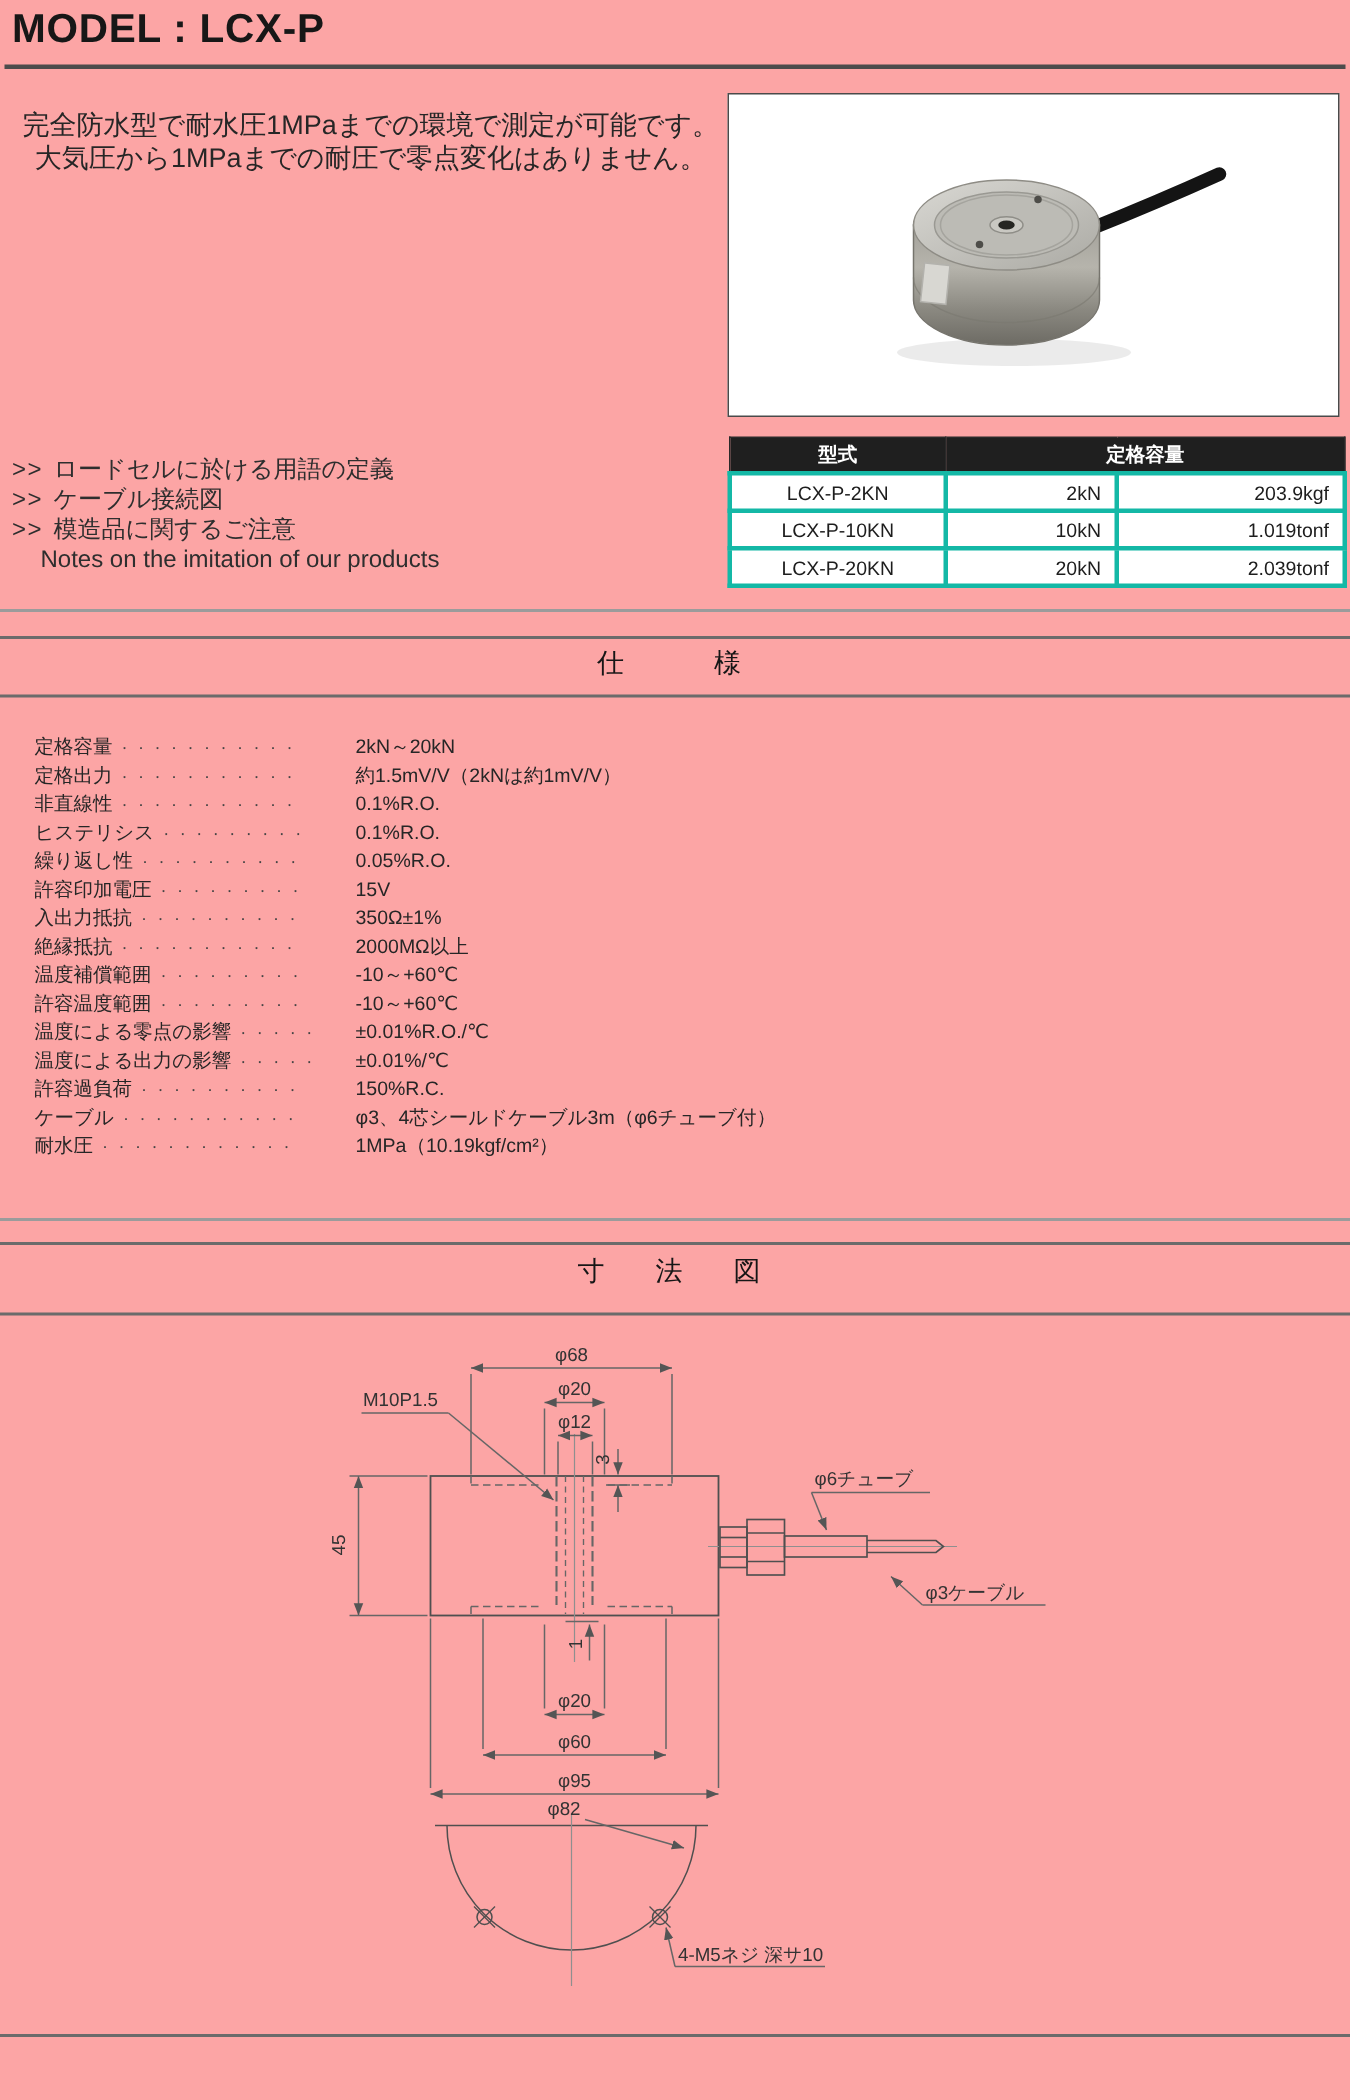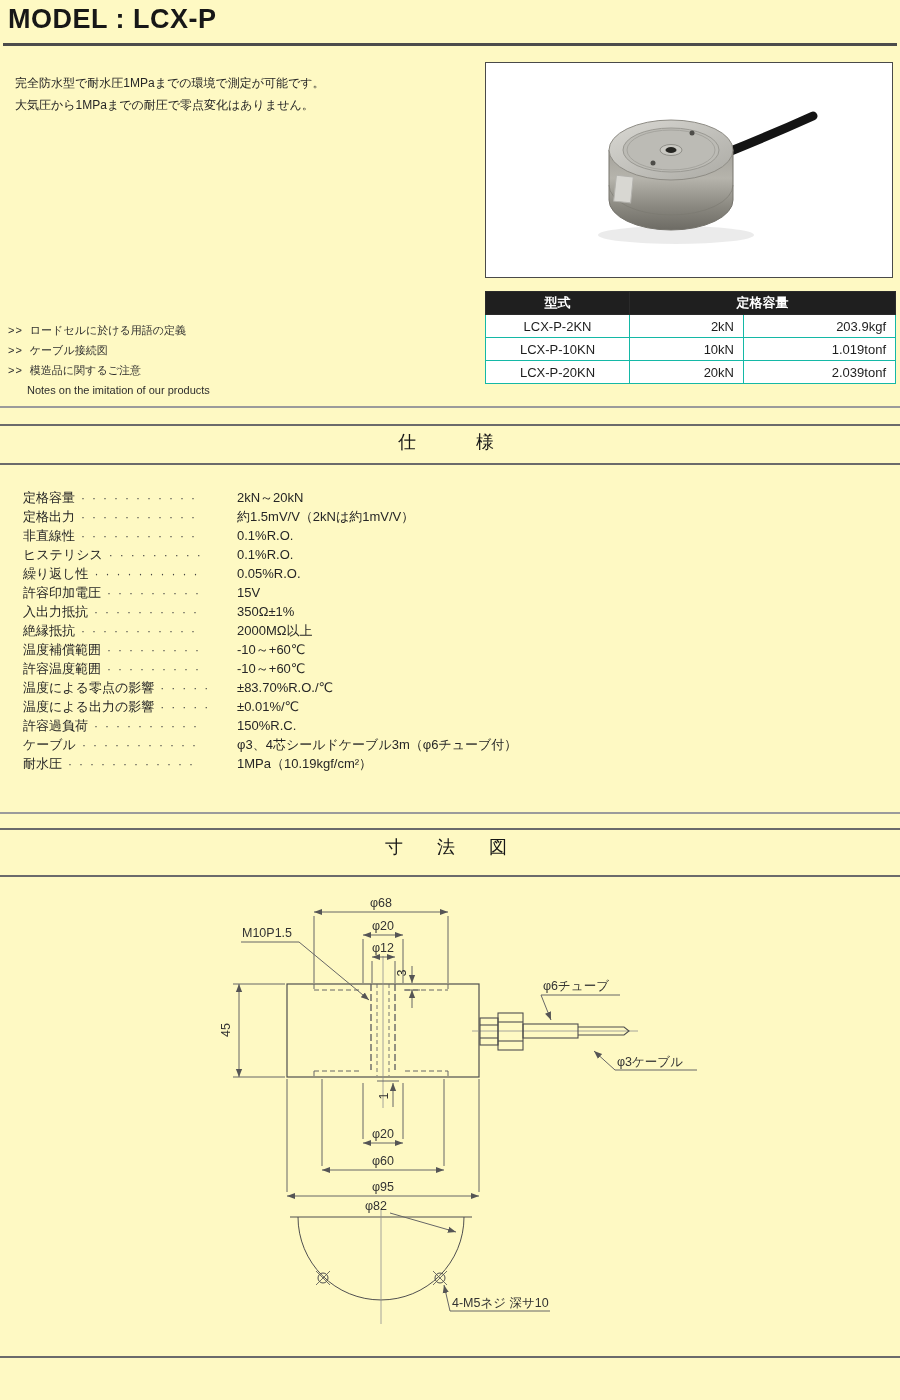--- a/index.html
+++ b/index.html
@@ -1,37 +1,37 @@
 <!DOCTYPE html>
 <html><head>
 <meta charset="utf-8">
 <style>
   html,body{margin:0;padding:0;background:#fff;}
   .page{
-    position:relative;width:900px;height:1400px;background:#fef9c3;overflow:hidden;
+    position:relative;width:900px;height:1400px;background:#fca5a5;overflow:hidden;
     font-family:"Liberation Sans","DejaVu Sans",sans-serif;color:#2b2b2b;
   }
   
   .h1{position:absolute;left:8px;top:4px;font-size:27px;font-weight:bold;color:#171717;letter-spacing:0.5px;}
   .title-rule{position:absolute;left:3px;right:3px;top:43px;height:3px;background:#4c4c4c;}
   
-  .desc{position:absolute;left:15px;top:72px;font-size:12px;line-height:22px;color:#262626;}
+  .desc{position:absolute;left:15px;top:72px;font-size:18px;line-height:22px;color:#262626;text-align:center;}
   
   .photo{position:absolute;left:485px;top:62px;width:406px;height:214px;border:1px solid #4a4a4a;background:#fff;}
   
-  .links{position:absolute;left:8px;top:320px;font-size:11px;line-height:20px;color:#2e2e2e;}
+  .links{position:absolute;left:8px;top:304px;font-size:16px;line-height:20px;color:#2e2e2e;}
   .link-row{white-space:nowrap;}
   .link-row .arr{color:#2e2e2e;letter-spacing:1px;}
   .link-row a{color:#2e2e2e;text-decoration:none;margin-left:7px;cursor:pointer;}
   .link-note{margin-left:19px;color:#2e2e2e;}
   
   table.cap{position:absolute;left:485px;top:291px;width:410px;border-collapse:collapse;font-size:13px;table-layout:fixed;}
   table.cap th{background:#1f1f1f;color:#fff;font-weight:bold;height:22px;border:1px solid #2a2a2a;padding:0;}
   table.cap th.cap-th{border-left:1px solid #8f8f8f;}
-  table.cap td{border:1px solid #14b8a6;height:22px;padding:0 9px;color:#1d1d1d;background:#fff;}
+  table.cap td{border:3px solid #14b8a6;height:22px;padding:0 9px;color:#1d1d1d;background:#fff;}
   td.c1{text-align:center;padding:0;}
   td.c2,td.c3{text-align:right;}
   
   .rule{position:absolute;left:0;right:0;height:2px;}
   .rule.light{background:#9b9b9b;}
   .rule.dark{background:#6b6b6b;}
   .sec-title{position:absolute;left:0;right:0;text-align:center;font-size:18px;color:#161616;letter-spacing:8px;}
   
   .specs{position:absolute;left:23px;top:488px;font-size:13px;line-height:19px;color:#262626;}
   .spec-row{white-space:nowrap;height:19px;display:flex;align-items:baseline;}
@@ -172,21 +172,21 @@
     <div class="spec-row">
         <span class="spec-left"><span>温度補償範囲</span><span class="dots">·········</span></span>
         <span class="spec-value">-10～+60℃</span>
       </div>
     <div class="spec-row">
         <span class="spec-left"><span>許容温度範囲</span><span class="dots">·········</span></span>
         <span class="spec-value">-10～+60℃</span>
       </div>
     <div class="spec-row">
         <span class="spec-left"><span>温度による零点の影響</span><span class="dots">·····</span></span>
-        <span class="spec-value">±83.70%R.O./℃</span>
+        <span class="spec-value">±0.01%R.O./℃</span>
       </div>
     <div class="spec-row">
         <span class="spec-left"><span>温度による出力の影響</span><span class="dots">·····</span></span>
         <span class="spec-value">±0.01%/℃</span>
       </div>
     <div class="spec-row">
         <span class="spec-left"><span>許容過負荷</span><span class="dots">··········</span></span>
         <span class="spec-value">150%R.C.</span>
       </div>
     <div class="spec-row">

